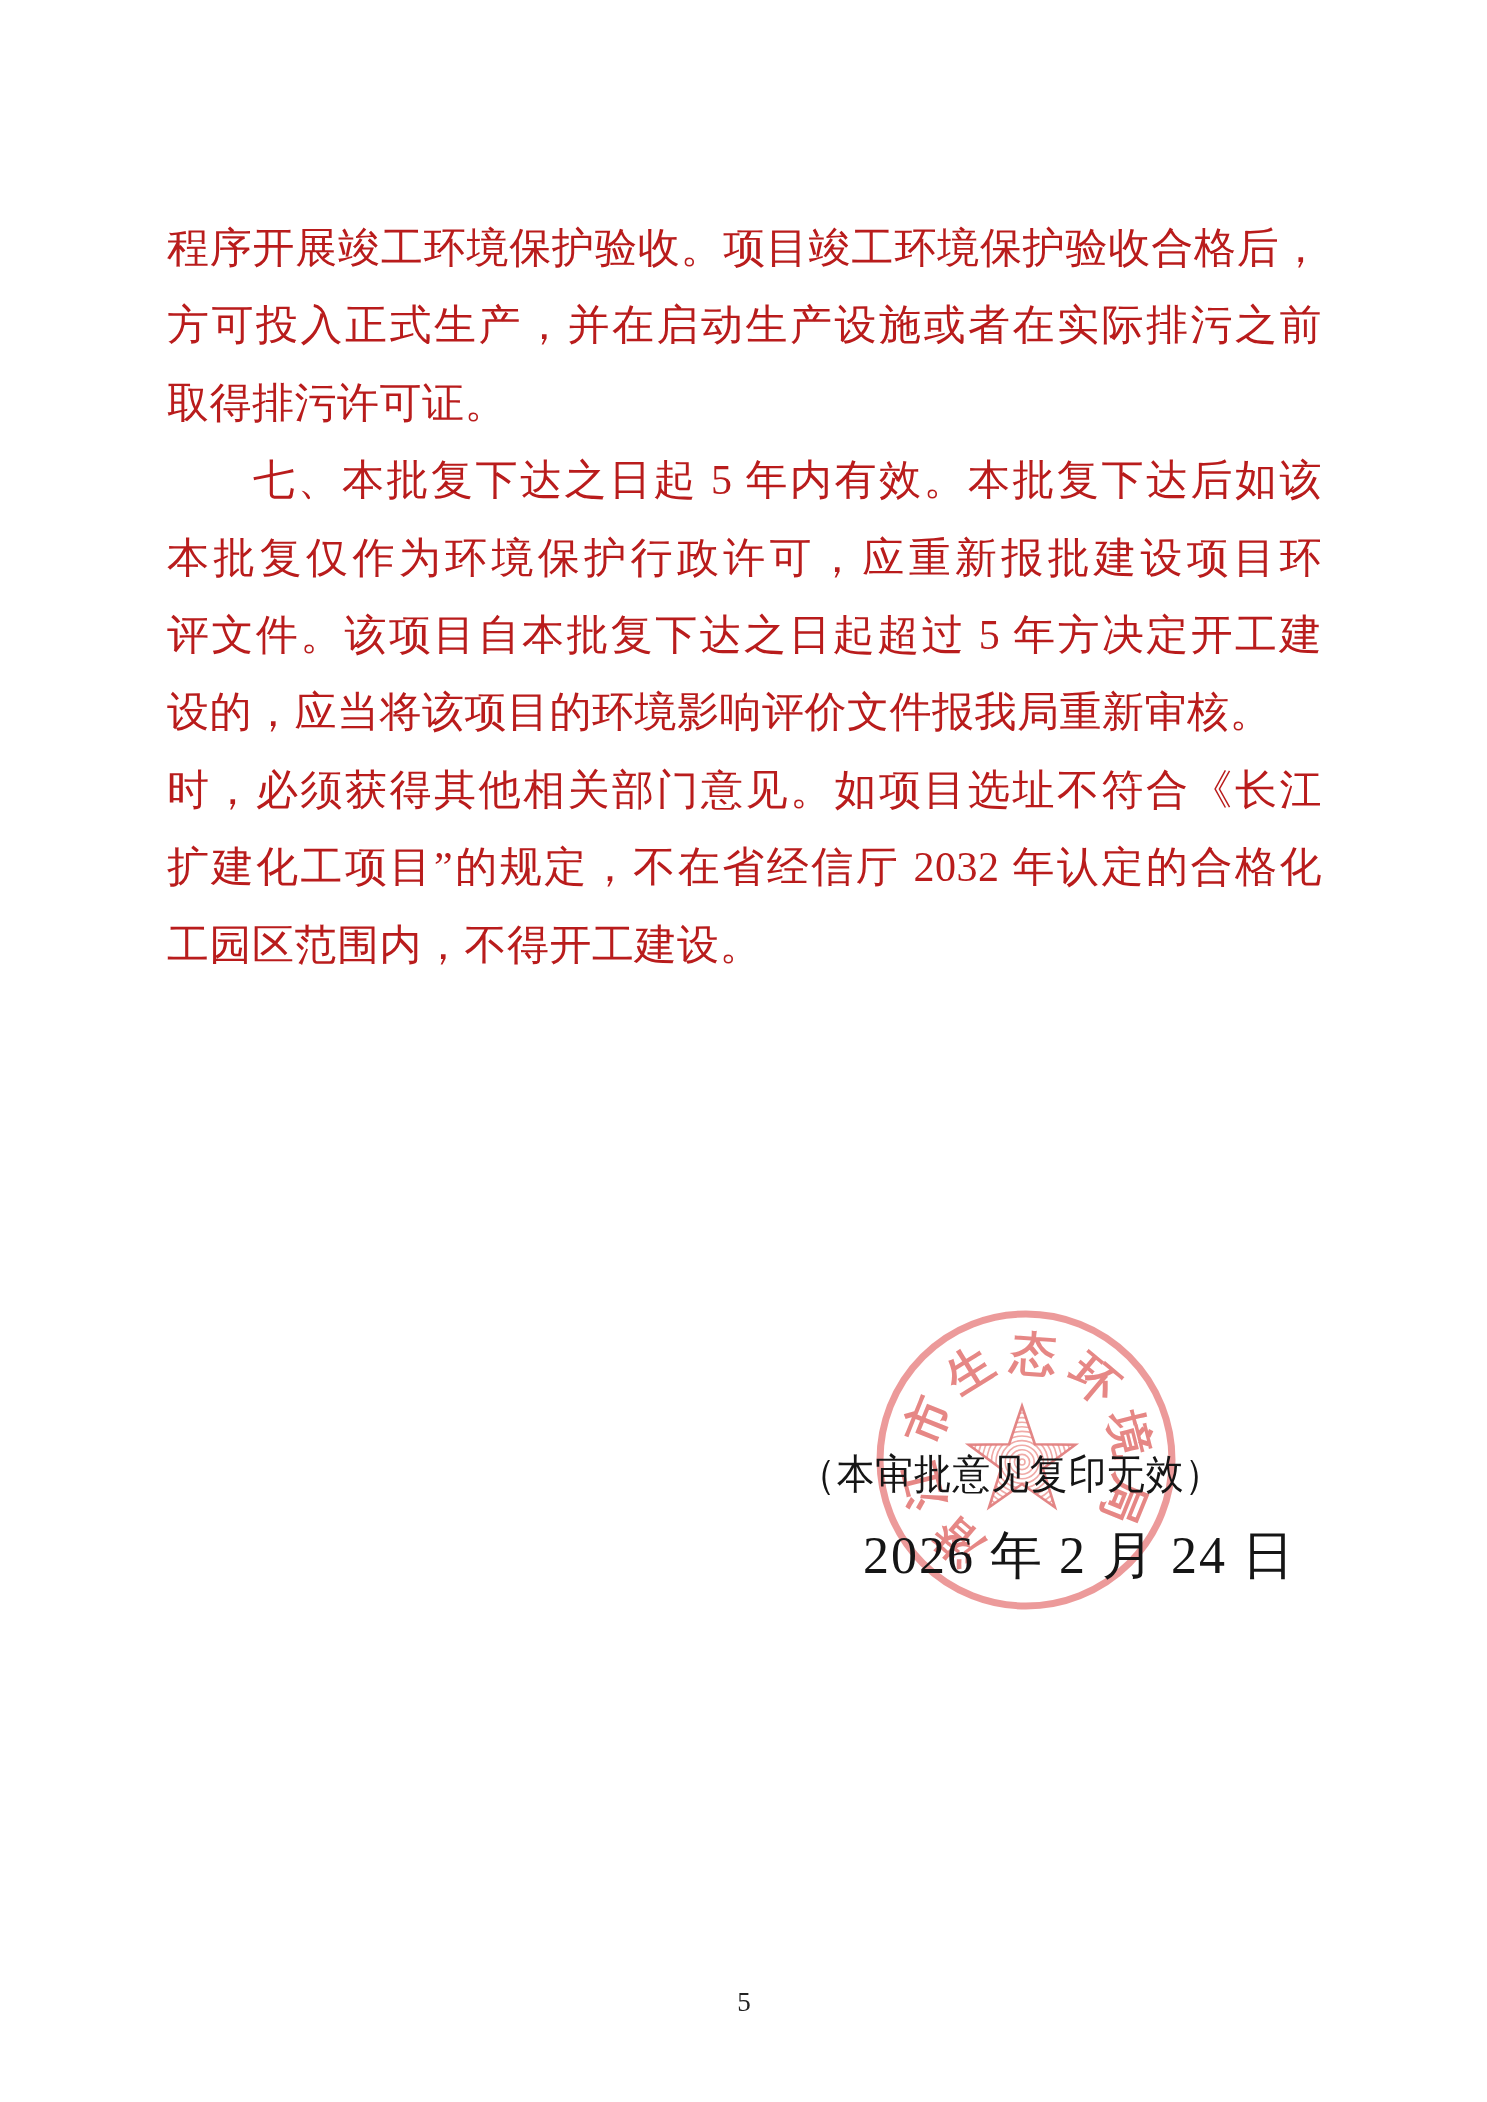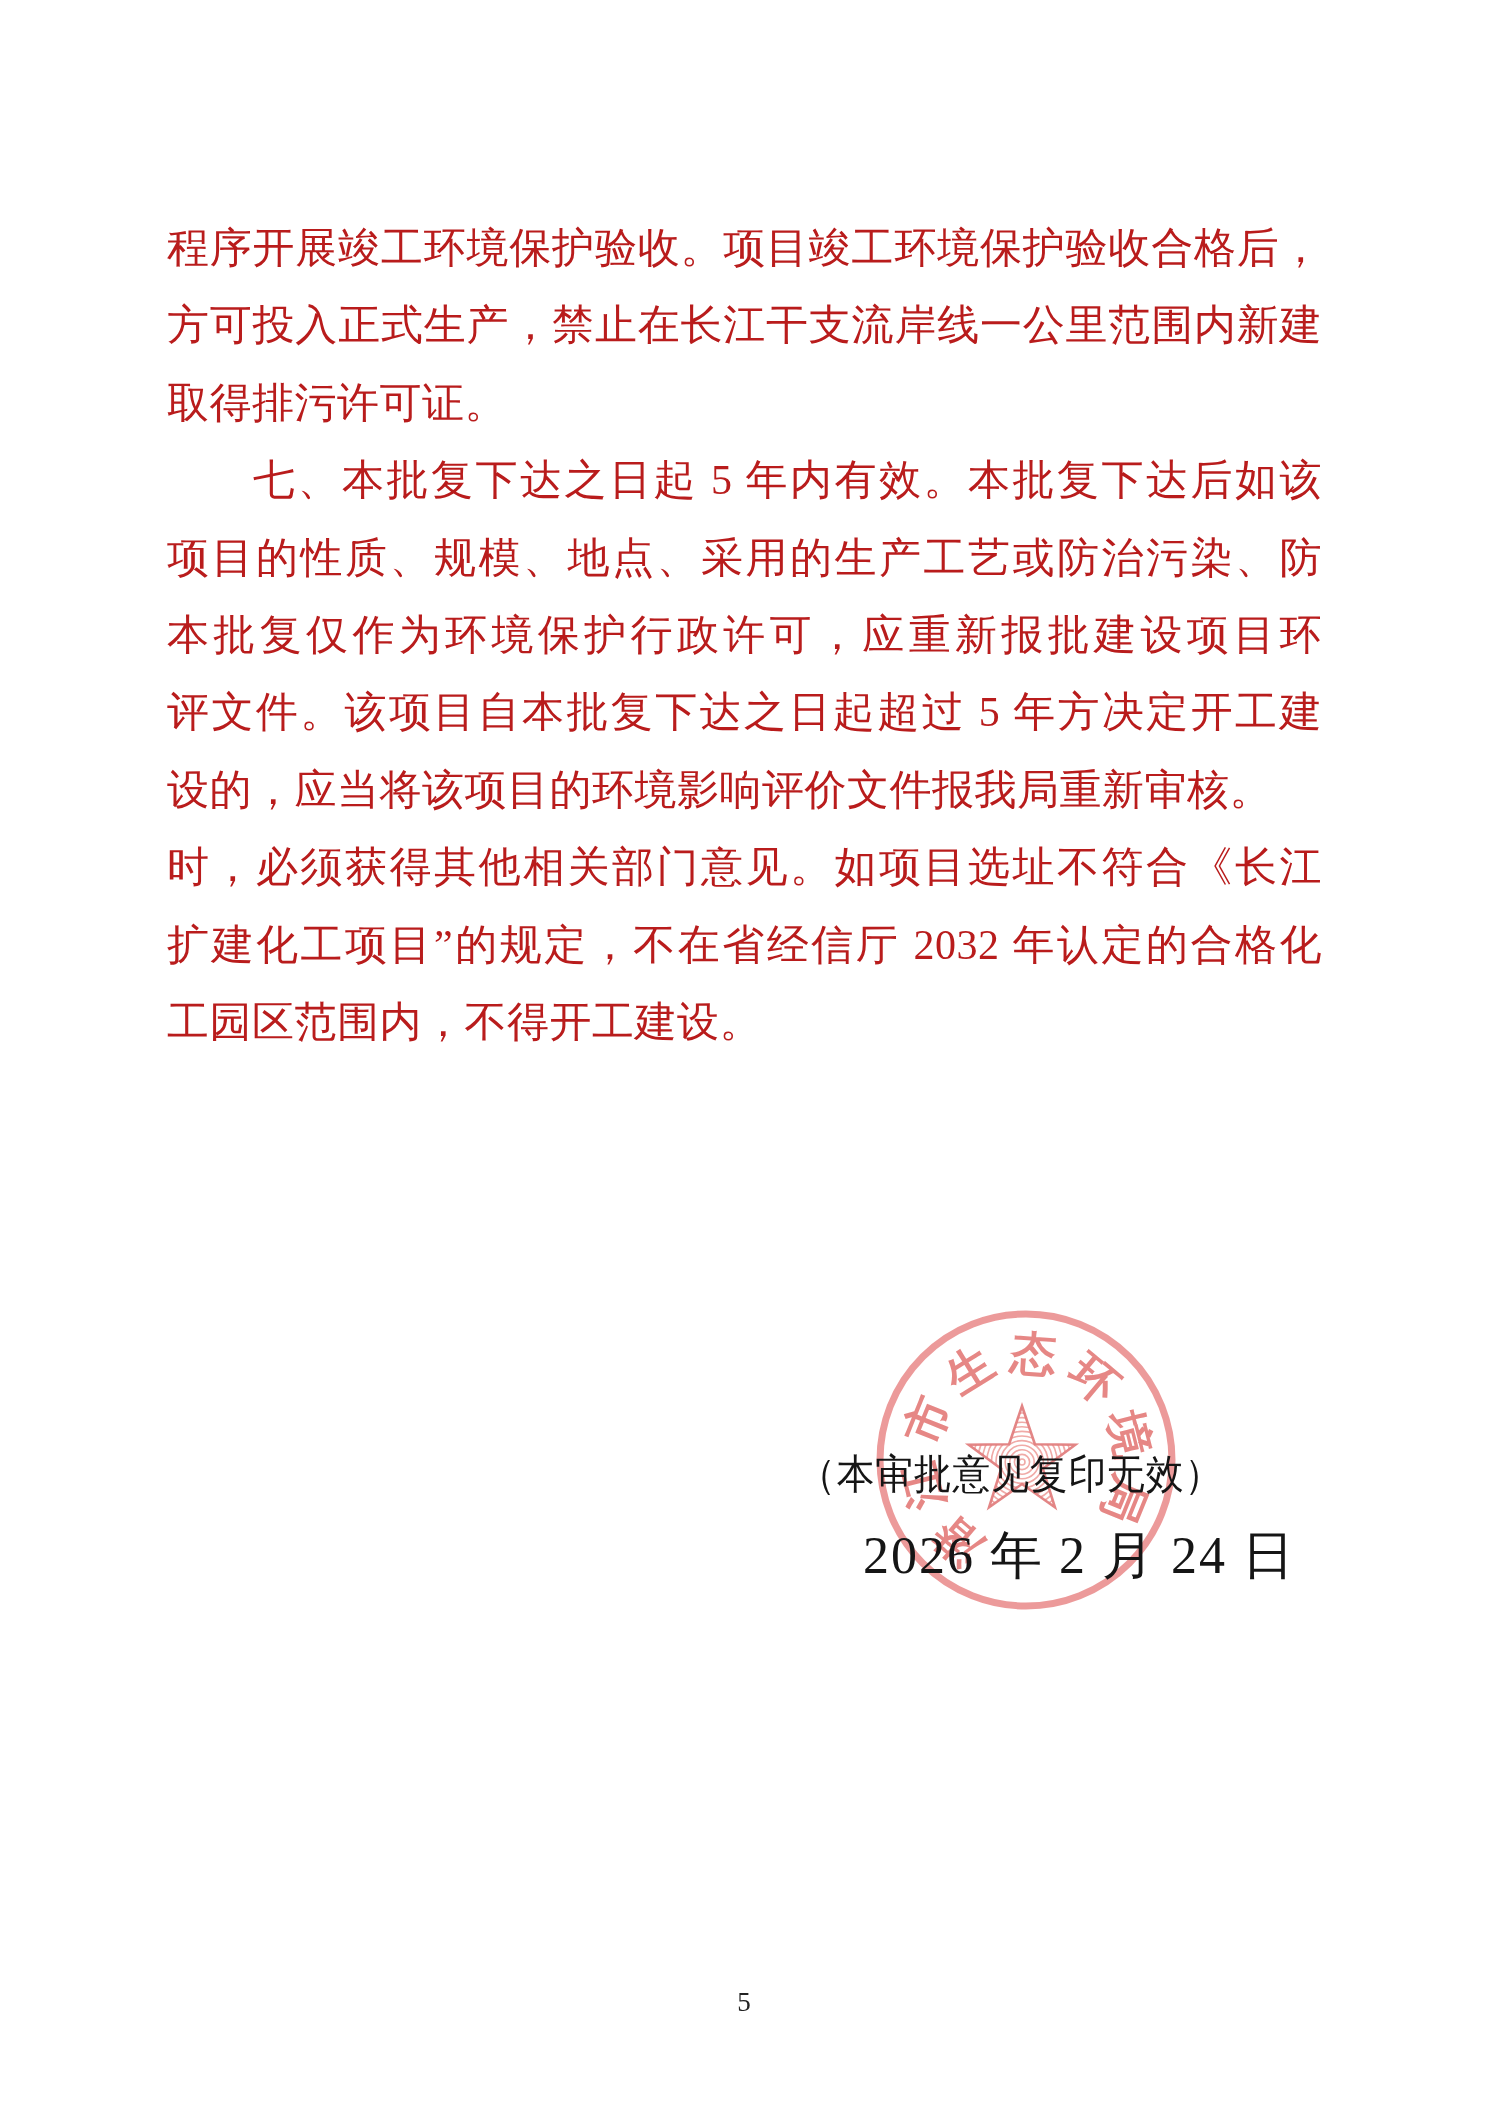--- a/index.html
+++ b/index.html
@@ -66,24 +66,23 @@
     z-index:2;
   }
 </style>
 </head>
 <body>
 
 <div class="page">
 
   <div class="text-block">
       <div class="line j">程序开展竣工环境保护验收。项目竣工环境保护验收合格后，</div>
-      <div class="line j">方可投入正式生产，禁止在长江干支流岸线一公里范围内新建</div>
+      <div class="line j">方可投入正式生产，并在启动生产设施或者在实际排污之前</div>
       <div class="line">取得排污许可证。</div>
       <div class="line j ind">七、本批复下达之日起 5 年内有效。本批复下达后如该</div>
-      <div class="line j">项目的性质、规模、地点、采用的生产工艺或防治污染、防</div>
       <div class="line j">本批复仅作为环境保护行政许可，应重新报批建设项目环</div>
       <div class="line j">评文件。该项目自本批复下达之日起超过 5 年方决定开工建</div>
       <div class="line">设的，应当将该项目的环境影响评价文件报我局重新审核。</div>
       <div class="line j">时，必须获得其他相关部门意见。如项目选址不符合《长江</div>
       <div class="line j">扩建化工项目”的规定，不在省经信厅 2032 年认定的合格化</div>
       <div class="line">工园区范围内，不得开工建设。</div>
     </div>
 
   <div class="seal-wrap">
     <svg id="seal-svg" width="330" height="330" viewBox="-165 -165 330 330">

